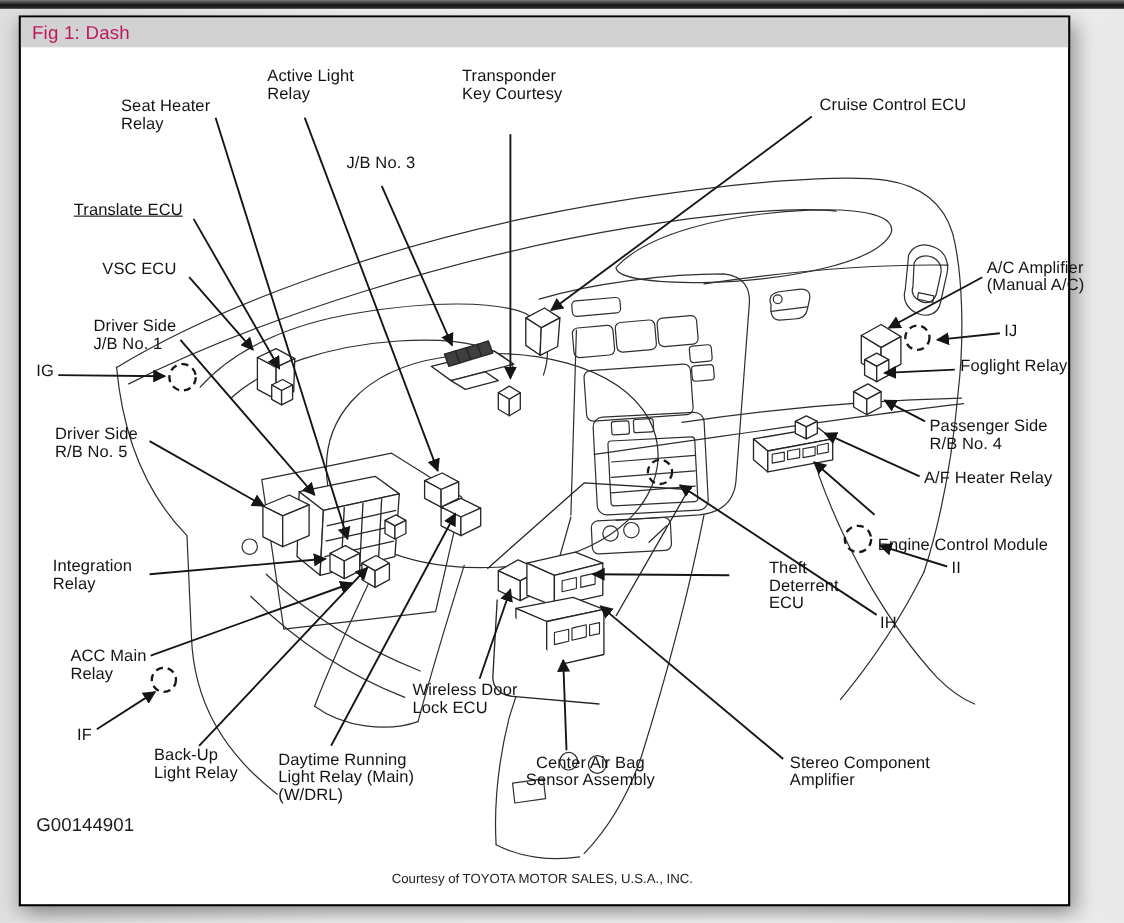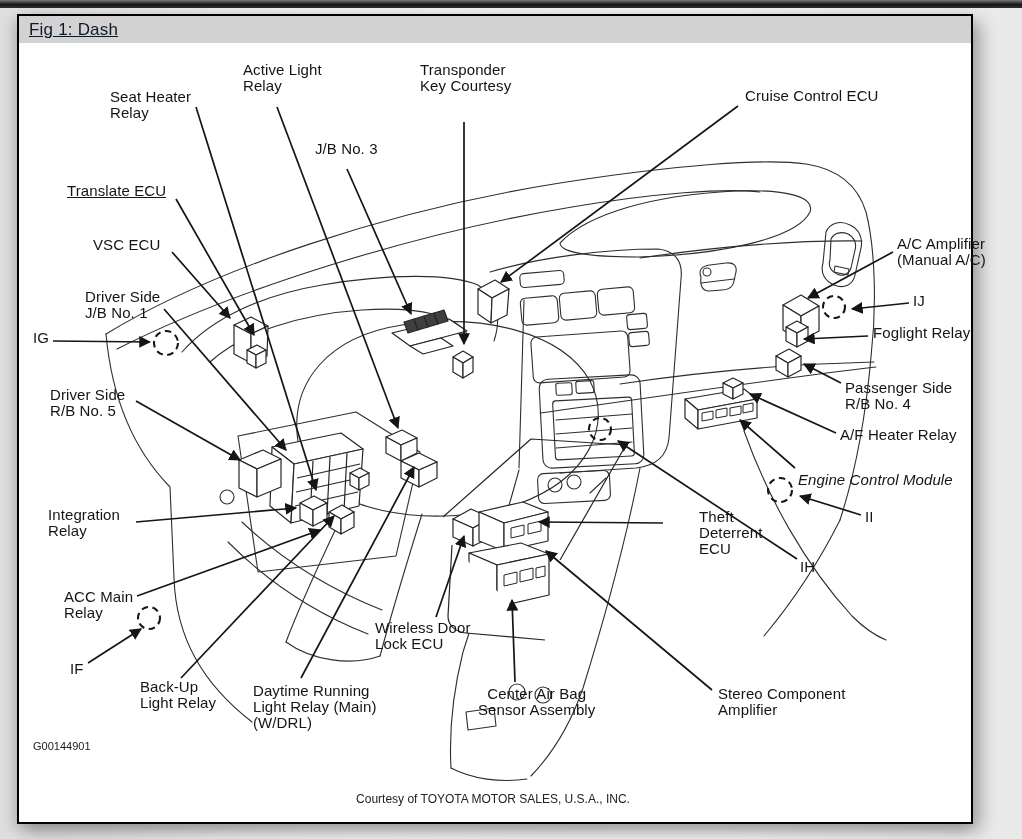--- a/index.html
+++ b/index.html
@@ -14,34 +14,34 @@
   }
   .page{
     position:absolute;left:17px;top:14px;width:952px;height:806px;
     background:#ffffff;border:2px solid #000;
     box-shadow:8px 7px 16px rgba(0,0,0,0.30), -5px 5px 12px rgba(0,0,0,0.14);
   }
   .titlebar{
     height:27px;background:#d2d2d2;display:flex;align-items:center;
     padding-left:10px;box-sizing:border-box;
   }
-  .titlebar .title{font-size:17px;color:#0f172a;letter-spacing:0.2px;text-decoration:underline;}
+  .titlebar .title{font-size:17px;color:#be185d;letter-spacing:0.2px;}
   .stage{position:absolute;left:0;top:0;width:1022px;height:839px;}
   .stage svg{position:absolute;left:0;top:0;}
   .outline path,.outline circle,.outline line{fill:none;stroke:#2e2e2e;stroke-width:1.1;stroke-linecap:round;stroke-linejoin:round;}
   .components path{fill:#ffffff;stroke:#262626;stroke-width:1.2;stroke-linejoin:round;}
   .components path.dark{fill:#3f3f3f;}
   .components path.slot{fill:#ffffff;stroke-width:1;}
   .leader{stroke:#151515;stroke-width:1.7;}
   .dashedc{fill:none;stroke:#151515;stroke-width:2.1;stroke-dasharray:6.5 4.5;}
   .dlabel{
     position:absolute;font-size:15px;line-height:16px;color:#141414;
     white-space:pre-line;letter-spacing:0.1px;
   }
-  .gcode{position:absolute;left:33px;top:740px;font-size:11px;color:#1c1c1c;}
+  .gcode{position:absolute;left:33px;top:740px;font-size:17px;color:#1c1c1c;}
   .credit{position:absolute;left:17px;top:792px;width:952px;text-align:center;font-size:12px;color:#222;}
 </style>
 </head>
 <body>
 
 <div class="root">
   <div class="topbar"></div>
 
   <div class="page">
     <div class="titlebar">
@@ -285,20 +285,20 @@
         <div class="dlabel" style="left: 800px; top: 559px;">IH</div>
         <div class="dlabel" style="left: 718px; top: 686px;">Stereo Component
 Amplifier</div>
         <div class="dlabel" style="left: 897px; top: 236px;">A/C Amplifier
 (Manual A/C)</div>
         <div class="dlabel" style="left: 913px; top: 293px;">IJ</div>
         <div class="dlabel" style="left: 873px; top: 325px;">Foglight Relay</div>
         <div class="dlabel" style="left: 845px; top: 380px;">Passenger Side
 R/B No. 4</div>
         <div class="dlabel" style="left: 840px; top: 427px;">A/F Heater Relay</div>
-        <div class="dlabel" style="left: 798px; top: 472px; font-style: italic;">Engine Control Module</div>
+        <div class="dlabel" style="left: 798px; top: 488px;">Engine Control Module</div>
         <div class="dlabel" style="left: 865px; top: 509px;">II</div>
       </div>
 
     <div class="gcode">G00144901</div>
     <div class="credit">Courtesy of TOYOTA MOTOR SALES, U.S.A., INC.</div>
   </div>
 </div>
 
 </body></html>

